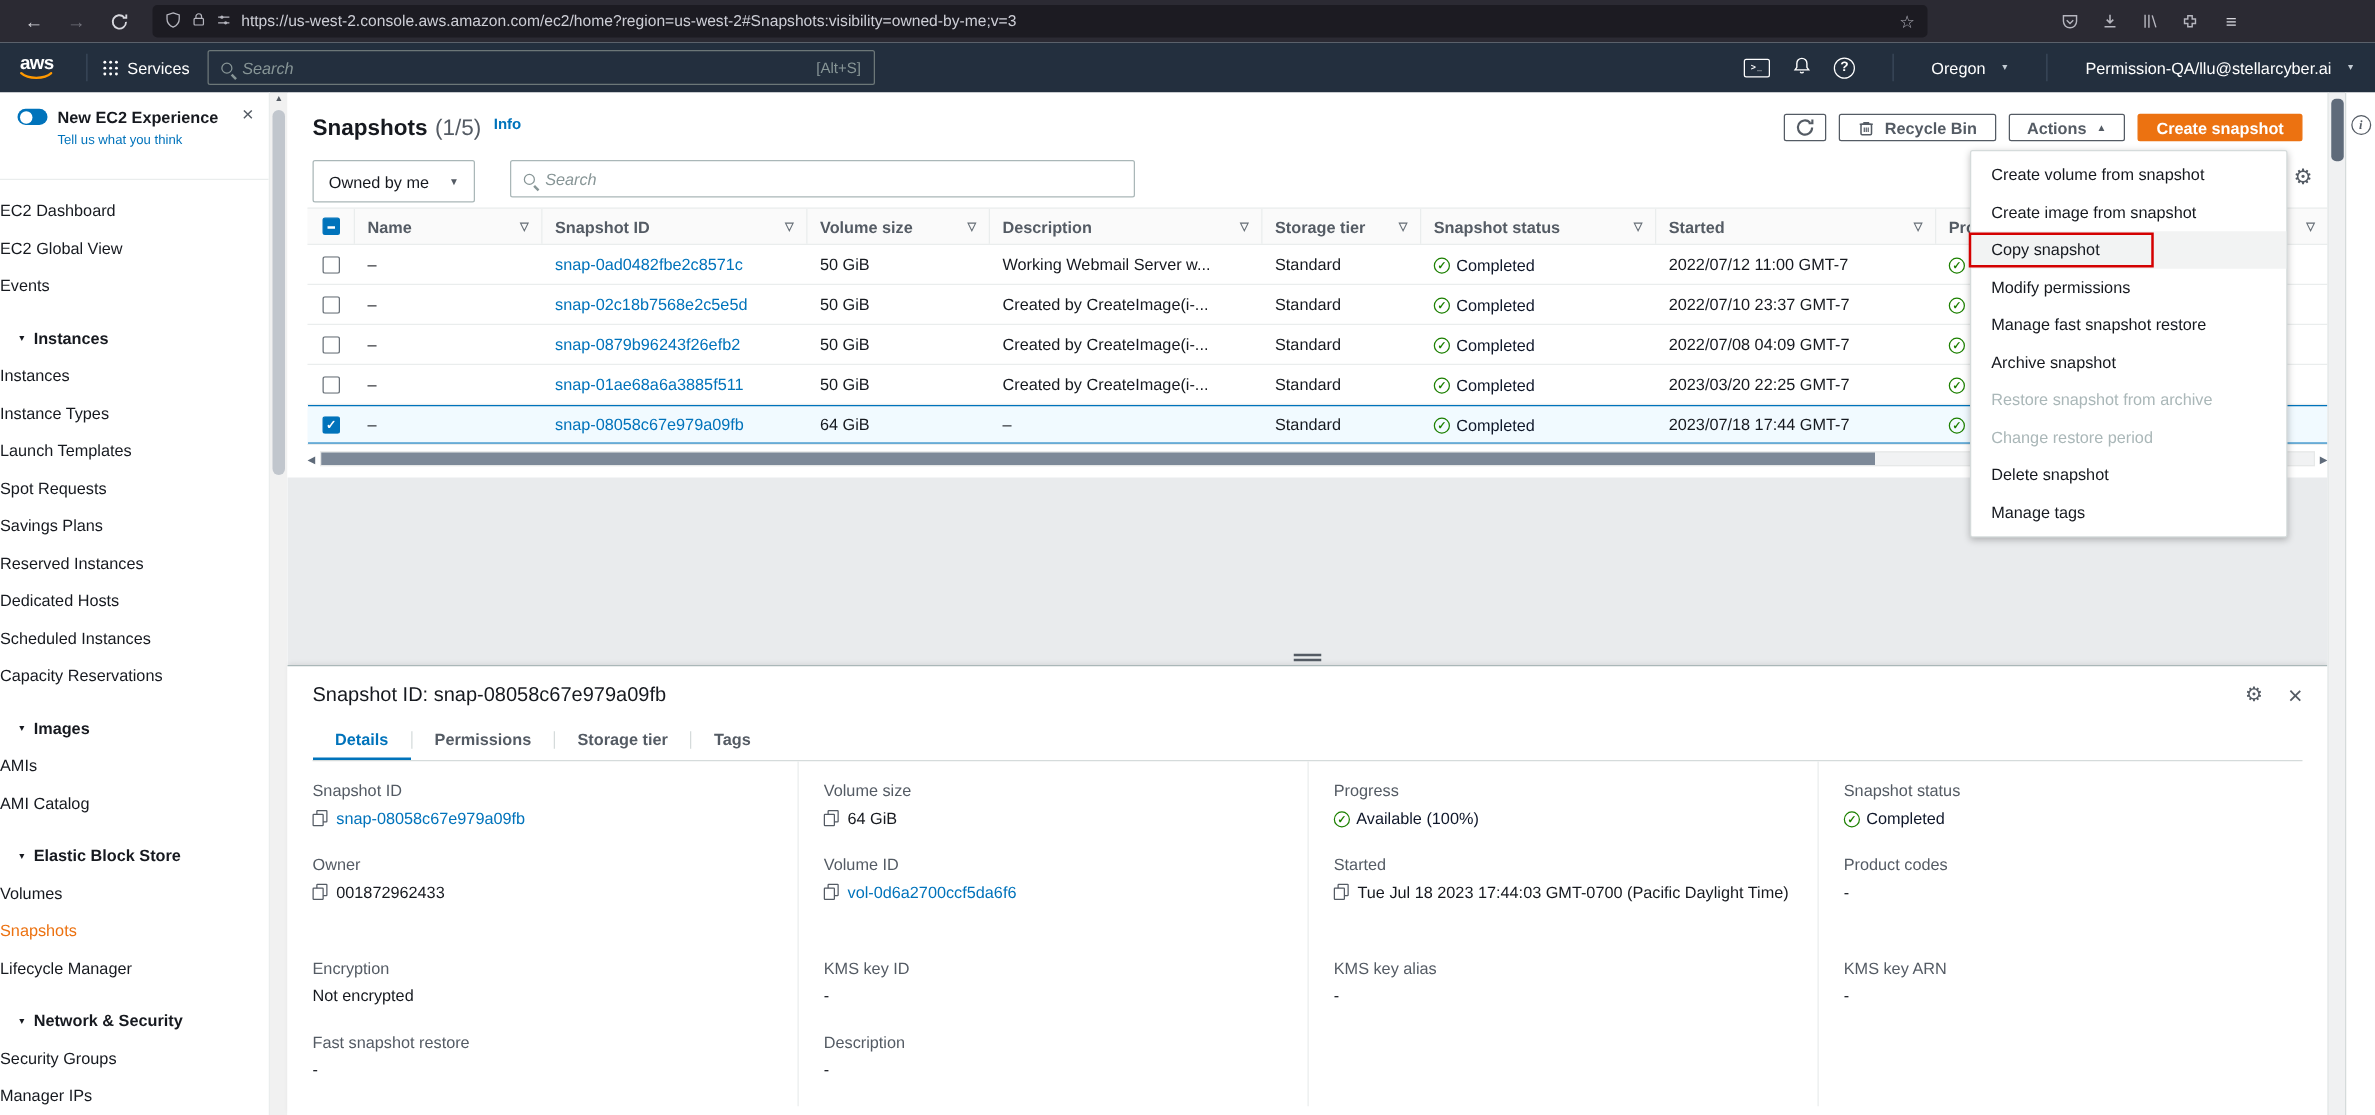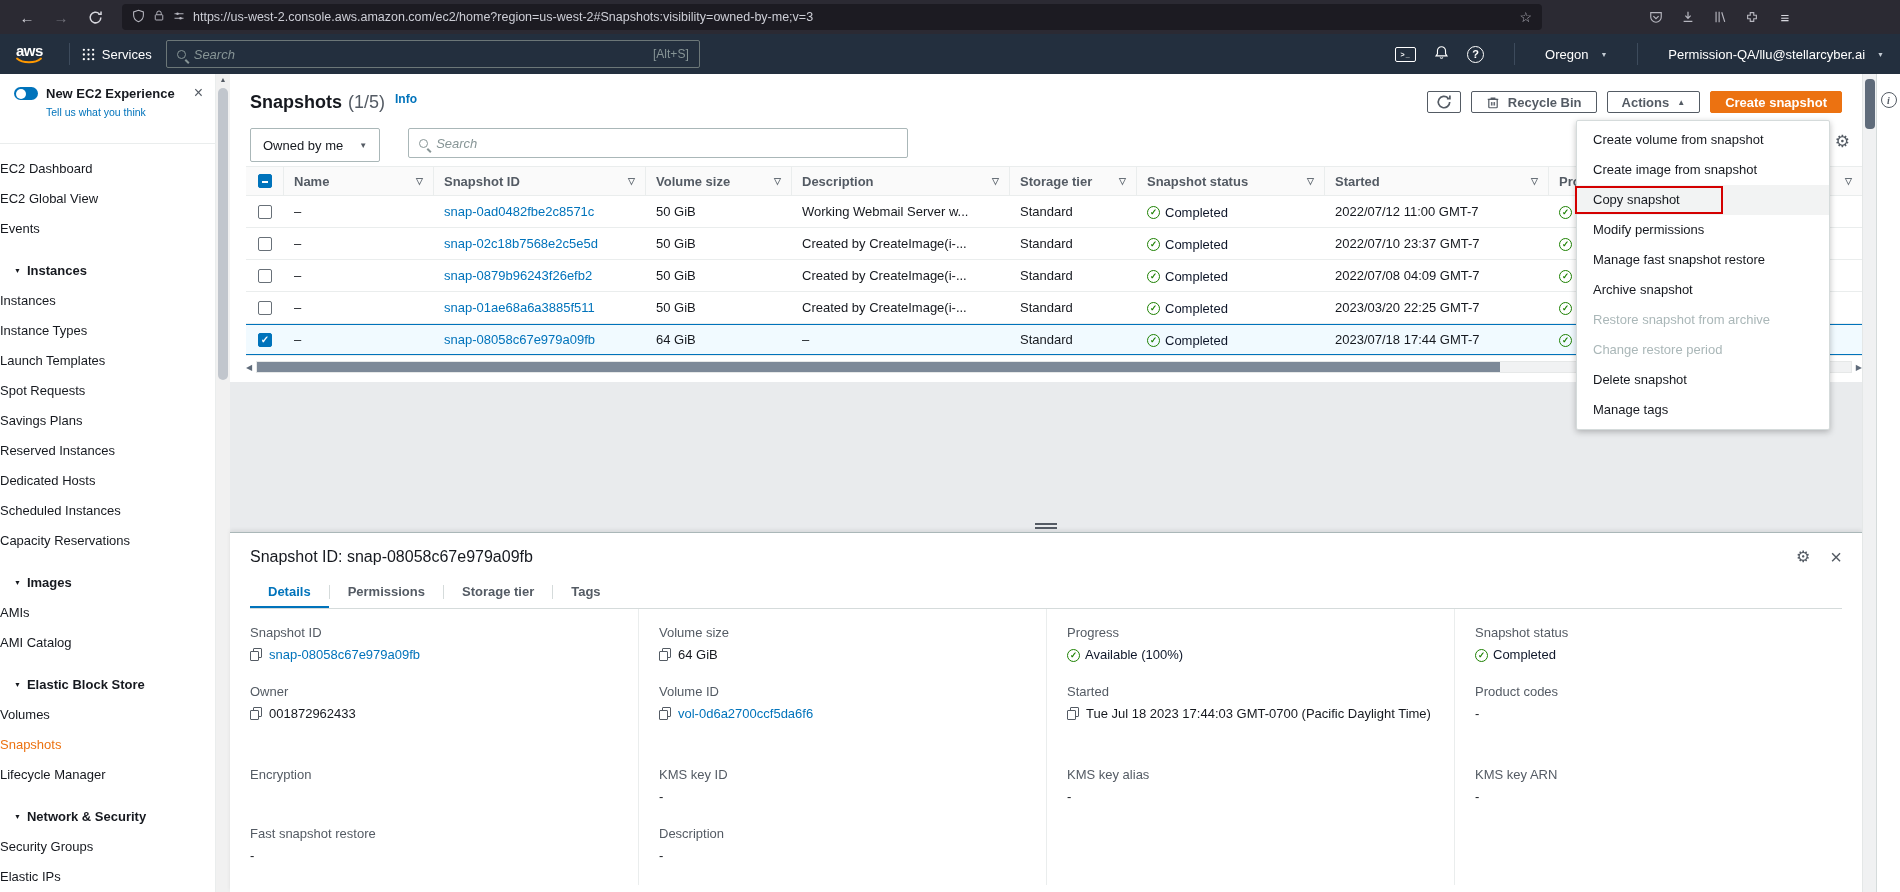--- a/index.html
+++ b/index.html
@@ -272,21 +272,21 @@
       <div class="side-item"><span>Capacity Reservations</span></div>
       <div class="side-item sec"><span class="scaret">▼</span><span>Images</span></div>
       <div class="side-item"><span>AMIs</span></div>
       <div class="side-item"><span>AMI Catalog</span></div>
       <div class="side-item sec"><span class="scaret">▼</span><span>Elastic Block Store</span></div>
       <div class="side-item"><span>Volumes</span></div>
       <div class="side-item sel"><span>Snapshots</span></div>
       <div class="side-item"><span>Lifecycle Manager</span></div>
       <div class="side-item sec"><span class="scaret">▼</span><span>Network &amp; Security</span></div>
       <div class="side-item"><span>Security Groups</span></div>
-      <div class="side-item"><span>Elastic IPs</span></div>
+      <div class="side-item"><span>Manager IPs</span></div>
     </div>
   </div>
 
   <div class="side-scroll">
     <span class="sarrow">▲</span>
     <span class="sthumb"></span>
   </div>
 
   <div class="main">
 
@@ -506,20 +506,23 @@
           </div>
           <div class="field tall">
             <div class="flabel">Owner</div>
             <div class="fvalue">
                 <span class="copyicon"></span>
                 <span>001872962433</span>
               </div>
           </div>
           <div class="field">
             <div class="flabel">Encryption</div>
+            <div class="fvalue">
+                <span>Not encrypted</span>
+              </div>
           </div>
           <div class="field">
             <div class="flabel">Fast snapshot restore</div>
             <div class="fvalue">
                 <span>-</span>
               </div>
           </div>
         </div>
         <div class="pcol">
           <div class="field">

